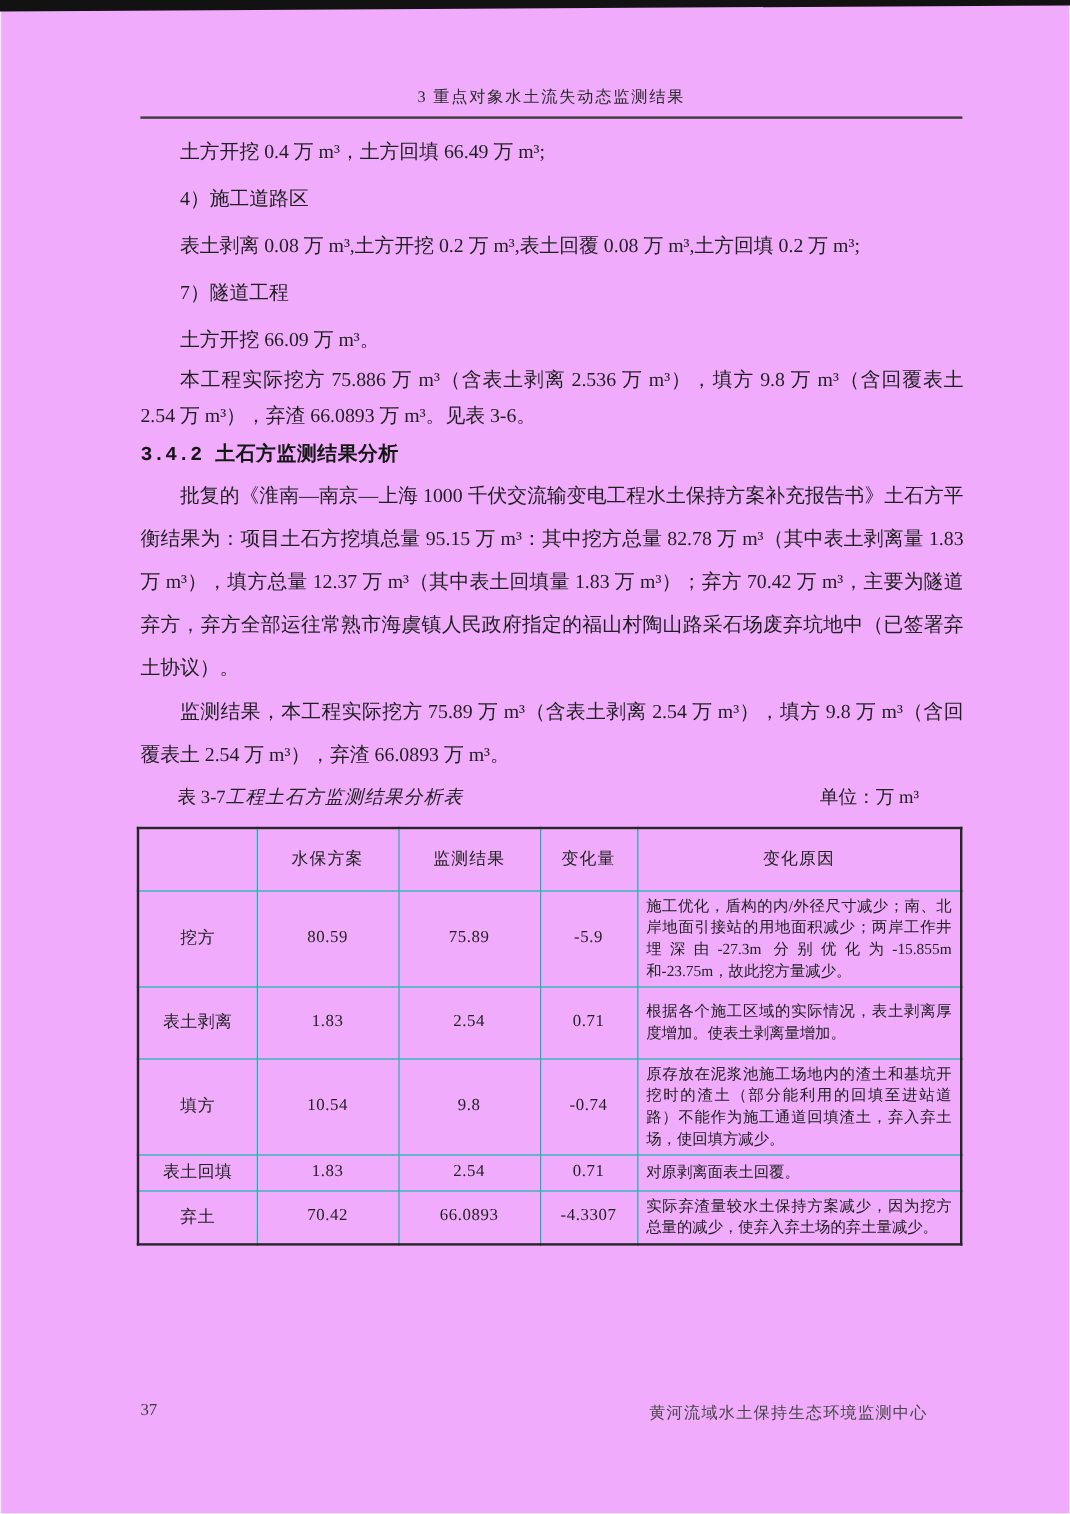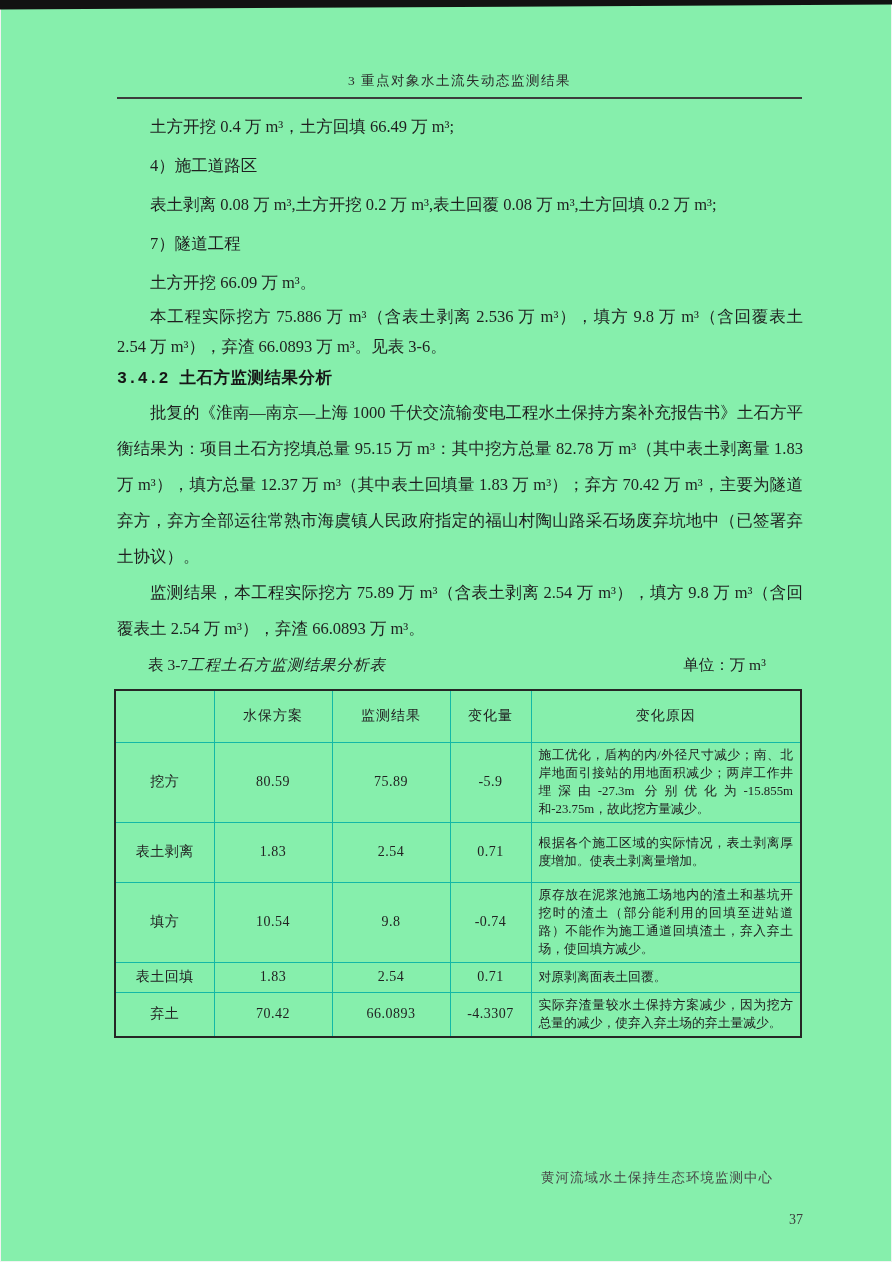--- a/index.html
+++ b/index.html
@@ -1,19 +1,19 @@
 <!DOCTYPE html>
 <html><head>
 <meta charset="utf-8">
 <style>
   html,body{margin:0;padding:0;background:#ffffff;}
   .page{
     position:relative;
     width:892px;height:1262px;
-    background:#86efac;
+    background:#f0abfc;
     font-family:"Liberation Serif","DejaVu Serif",serif;
     color:#1f1f1f;
     overflow:hidden;
     box-shadow:inset 0 0 0 1px #f2f2f2;
   }
   .topbar{
     position:absolute;top:0;left:0;width:892px;height:10px;
     background:#121212;
     clip-path:polygon(0 0,100% 0,100% 45%,0 95%);
   }
@@ -64,21 +64,21 @@
     font-family:"Liberation Serif","DejaVu Serif",serif;
   }
   tr.r-head{height:52px;}
   tr.r1{height:74px;}
   tr.r2{height:60px;}
   tr.r3{height:72px;}
   tr.r4{height:30px;}
   tr.r5{height:32px;}
   .footer-page{
     position:absolute;top:1168px;left:117px;width:686px;
-    text-align:right;font-size:14px;color:#3d3d3d;margin-top:44px;
+    text-align:left;font-size:14px;color:#3d3d3d;
   }
   .footer-org{
     position:absolute;top:1169px;right:119px;
     font-size:13.5px;letter-spacing:1px;color:#474747;
   }
 </style>
 </head>
 <body>
 
 <div class="page">

